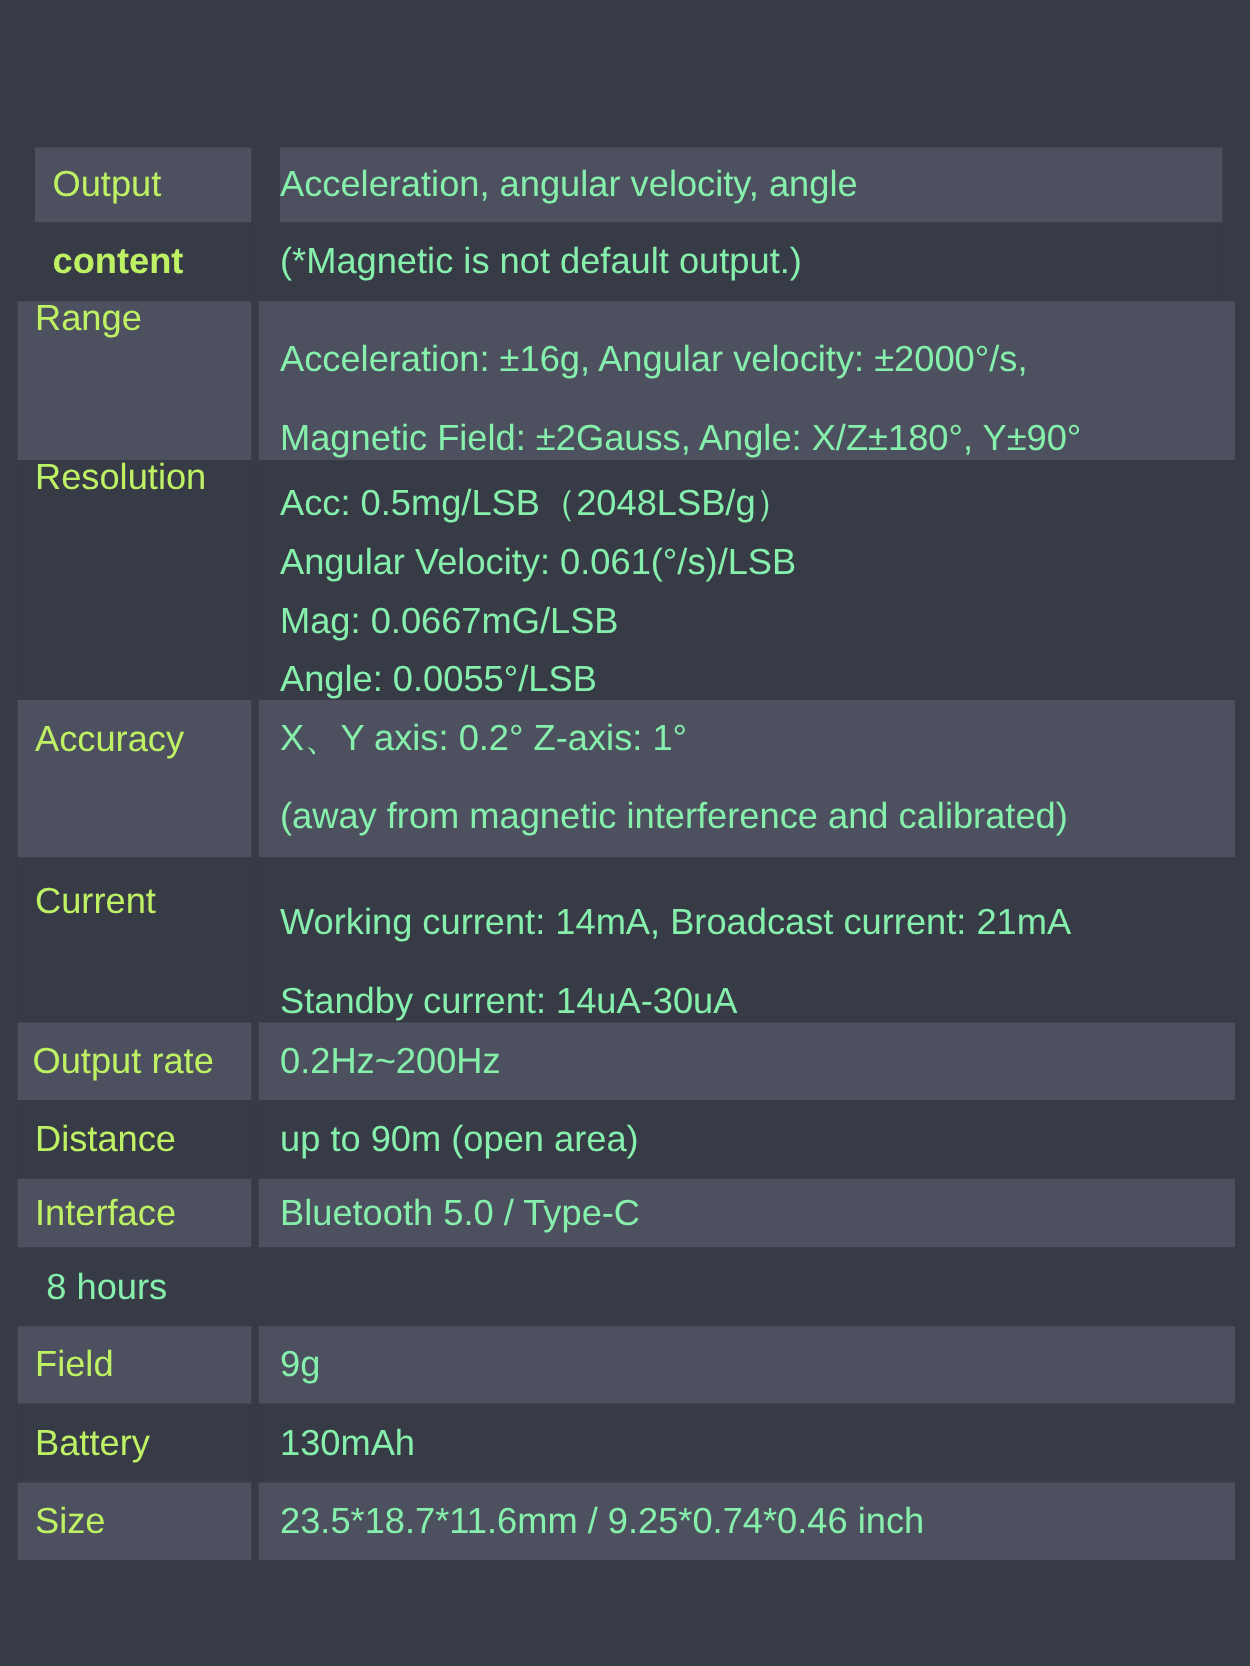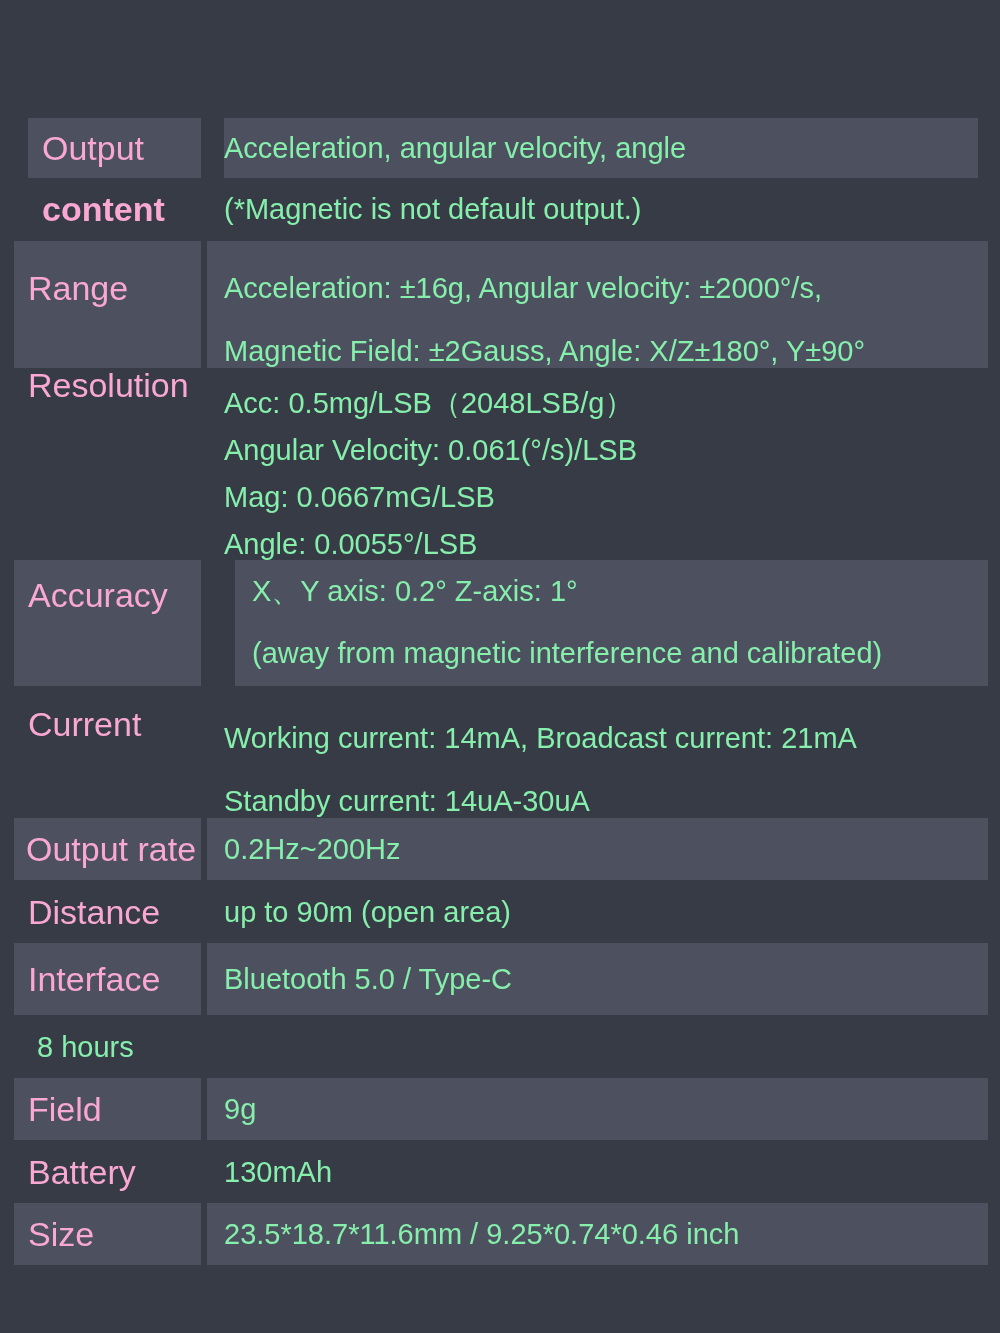--- a/index.html
+++ b/index.html
@@ -39,22 +39,22 @@
     background: #373b46;
   }
 
   .cell-label {
     width: 187px;
     flex: 0 0 187px;
     box-sizing: border-box;
     padding: 0 0 0 14px;
     display: flex;
     align-items: flex-start;
-    color: #f9a8d4;
-    font-size: 34px;
+    color: #bef264;
+    font-size: 29px;
     line-height: 1;
   }
 
   .cell-value {
     flex: 1 1 auto;
     margin-left: 6px;
     box-sizing: border-box;
     padding: 0 10px 0 17px;
     color: #86efac;
     font-size: 29px;
@@ -72,32 +72,32 @@
   .row-output { height: 123px; }
   .row-output .cell-label { display: block; padding-top: 0; }
   .row-output .lbl-a { height: 60px; line-height: 60px; background: #4d505e; padding-left: 14px; box-sizing: border-box; }
   .row-output .lbl-b { height: 63px; line-height: 63px; background: #373b46; padding-left: 14px; box-sizing: border-box; font-weight: bold; }
   .row-output .cell-value { padding-top: 0; }
   .row-output .val-a { height: 60px; line-height: 60px; background: #4d505e; }
   .row-output .val-b { height: 63px; line-height: 63px; background: #373b46; }
 
   
   .row-range { height: 127px; }
-  .row-range .cell-label { align-items: flex-start; padding-top: 30px; }
+  .row-range .cell-label { align-items: flex-start; padding-top: 0; }
   .row-range .cell-value { padding-top: 16px; }
   .row-range .value-line { line-height: 63px; }
 
   
   .row-resolution { height: 192px; }
   .row-resolution .cell-label { align-items: flex-start; }
   .row-resolution .cell-value { padding-top: 12px; }
   .row-resolution .value-line { line-height: 47px; }
 
   
-  .row-accuracy { height: 126px; gap: 28px; }
+  .row-accuracy { height: 126px; }
   .row-accuracy .cell-label { align-items: flex-start; padding-top: 18px; }
   .row-accuracy .cell-value { }
   .row-accuracy .value-line { line-height: 62px; }
 
   
   .row-current { height: 132px; }
   .row-current .cell-label { align-items: flex-start; padding-top: 21px; }
   .row-current .cell-value { padding-top: 21px; }
   .row-current .value-line { line-height: 63px; }
 
@@ -106,21 +106,21 @@
   .row-single .cell-label,
   .row-single .cell-value {
     align-items: center;
     display: flex;
   }
   .row-single .cell-label { line-height: 62px; }
   .row-single .cell-value { line-height: 62px; }
 
   .row-outputrate .cell-label { padding-left: 12px; }
   .row-distance { height: 63px; }
-  .row-interface { height: 72px; }
+  .row-interface { height: 55px; }
   .row-duration { height: 63px; }
   .row-weight { height: 62px; }
   .row-battery { height: 63px; }
   .row-size { height: 62px; }
 </style>
 </head>
 <body>
 
 <div id="spec-table">
 

